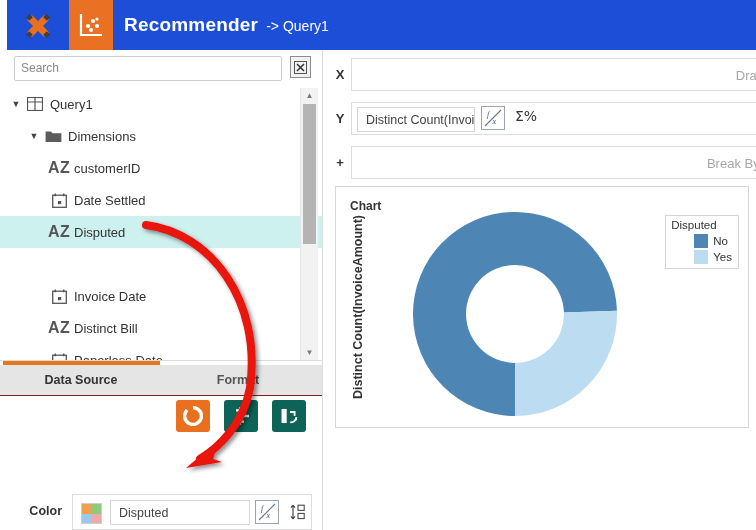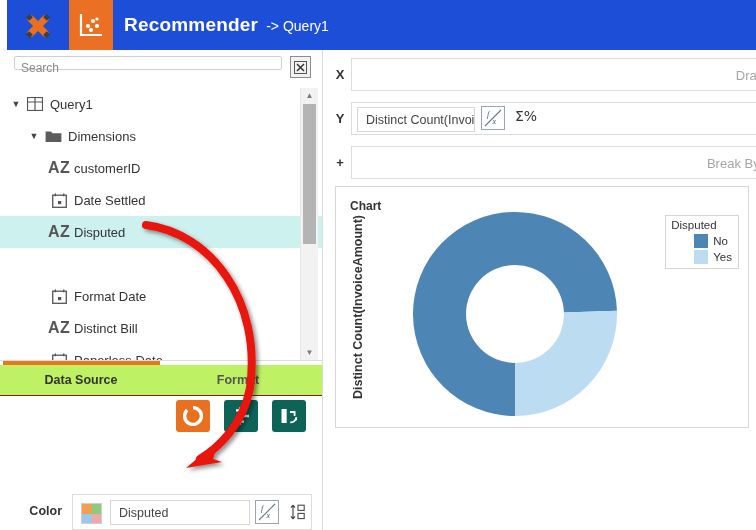--- a/index.html
+++ b/index.html
@@ -15,21 +15,21 @@
   .header{position:absolute;left:7px;top:0;width:756px;height:50px;background:#1d4ed8;}
   .hdr-logo{position:absolute;left:14px;top:9px;width:34px;height:34px;display:flex;align-items:center;justify-content:center;}
   .hdr-tab{position:absolute;left:62px;top:0;width:44px;height:50px;background:#ea7024;display:flex;align-items:center;justify-content:center;}
   .hdr-title{position:absolute;left:117px;top:0;height:50px;display:flex;align-items:baseline;color:#fff;}
   .hdr-title .t-main{font-size:19px;font-weight:bold;letter-spacing:.2px;line-height:50px;}
   .hdr-title .t-sub{font-size:14px;font-weight:normal;margin-left:8px;line-height:50px;}
 
   
   .left-panel{position:absolute;left:0;top:50px;width:322px;height:480px;background:#fff;}
   .search-row{position:absolute;left:0;top:0;width:322px;height:30px;}
-  .search-box{position:absolute;left:14px;top:6px;width:268px;height:14px;
+  .search-box{position:absolute;left:14px;top:6px;width:268px;height:25px;
     border:1px solid #cfcfcf;background:#fff;border-radius:2px;
     font-size:12px;color:#8a8a8a;padding:0 6px;line-height:23px;box-sizing:border-box;}
   .clear-btn{position:absolute;left:290px;top:6px;width:21px;height:22px;border:1px solid #8d8d8d;
     background:#f2f2f2;display:flex;align-items:center;justify-content:center;box-sizing:border-box;}
 
   
   .tree{position:absolute;left:0;top:38px;width:322px;height:272px;overflow:hidden;background:#fff;}
   .tnode{position:absolute;left:0;width:300px;height:32px;display:flex;align-items:center;}
   .tnode .caret{width:16px;display:flex;align-items:center;justify-content:center;
     font-size:9px;color:#444;}
@@ -42,21 +42,21 @@
   .vscroll{position:absolute;left:300px;top:38px;width:17px;height:272px;background:#f2f2f2;border-left:1px solid #e6e6e6;}
   .vscroll .arrow{position:absolute;left:0;width:17px;height:15px;display:flex;align-items:center;justify-content:center;font-size:8px;color:#7a7a7a;}
   .vscroll .arrow.up{top:0;}
   .vscroll .arrow.down{bottom:0;}
   .vscroll .thumb{position:absolute;left:2px;top:16px;width:13px;height:140px;background:#b4b4b4;}
 
   .panel-divider{position:absolute;left:0;top:310px;width:322px;height:1px;background:#dcdcdc;}
   .orange-underline{position:absolute;left:3px;top:311px;width:157px;height:4px;background:#e8761a;}
 
   
-  .tabs{position:absolute;left:0;top:315px;width:322px;height:30px;background:#bef264;border-bottom:2px solid #7f1d1d;}
+  .tabs{position:absolute;left:0;top:315px;width:322px;height:30px;background:#e5e5e5;border-bottom:2px solid #7f1d1d;}
   .tab{position:absolute;top:0;height:30px;display:flex;align-items:center;justify-content:center;
        font-size:12.5px;font-weight:bold;color:#333;}
   .tab.t1{left:20px;width:122px;}
   .tab.t2{left:178px;width:120px;color:#555;}
 
   
   .type-row{position:absolute;left:0;top:346px;width:322px;height:42px;background:#fff;}
   .type-btn{position:absolute;top:4px;width:34px;height:32px;border-radius:3px;display:flex;align-items:center;justify-content:center;}
   .type-btn.b1{left:176px;background:#e8701e;}
   .type-btn.b2{left:224px;background:#0d6358;}
@@ -200,21 +200,21 @@
 
 
       <div class="tnode" style="top:192px;padding-left:48px;">
         <span class="ticon">
           <svg width="15" height="15" viewBox="0 0 15 15">
             <rect x="0.7" y="2.2" width="13.6" height="12.1" fill="none" stroke="#555" stroke-width="1.3"></rect>
             <path d="M3.3 0.6 V3.2 M11.7 0.6 V3.2" stroke="#555" stroke-width="1.4"></path>
             <rect x="6" y="8" width="3.2" height="3.2" fill="#555"></rect>
           </svg>
         </span>
-        <span class="tlabel">Format Date</span>
+        <span class="tlabel">Invoice Date</span>
       </div>
 
       <div class="tnode" style="top:224px;padding-left:48px;">
         <span class="ticon az">AZ</span>
         <span class="tlabel">Distinct Bill</span>
       </div>
 
       <div class="tnode" style="top:256px;padding-left:48px;">
         <span class="ticon">
           <svg width="15" height="15" viewBox="0 0 15 15">

